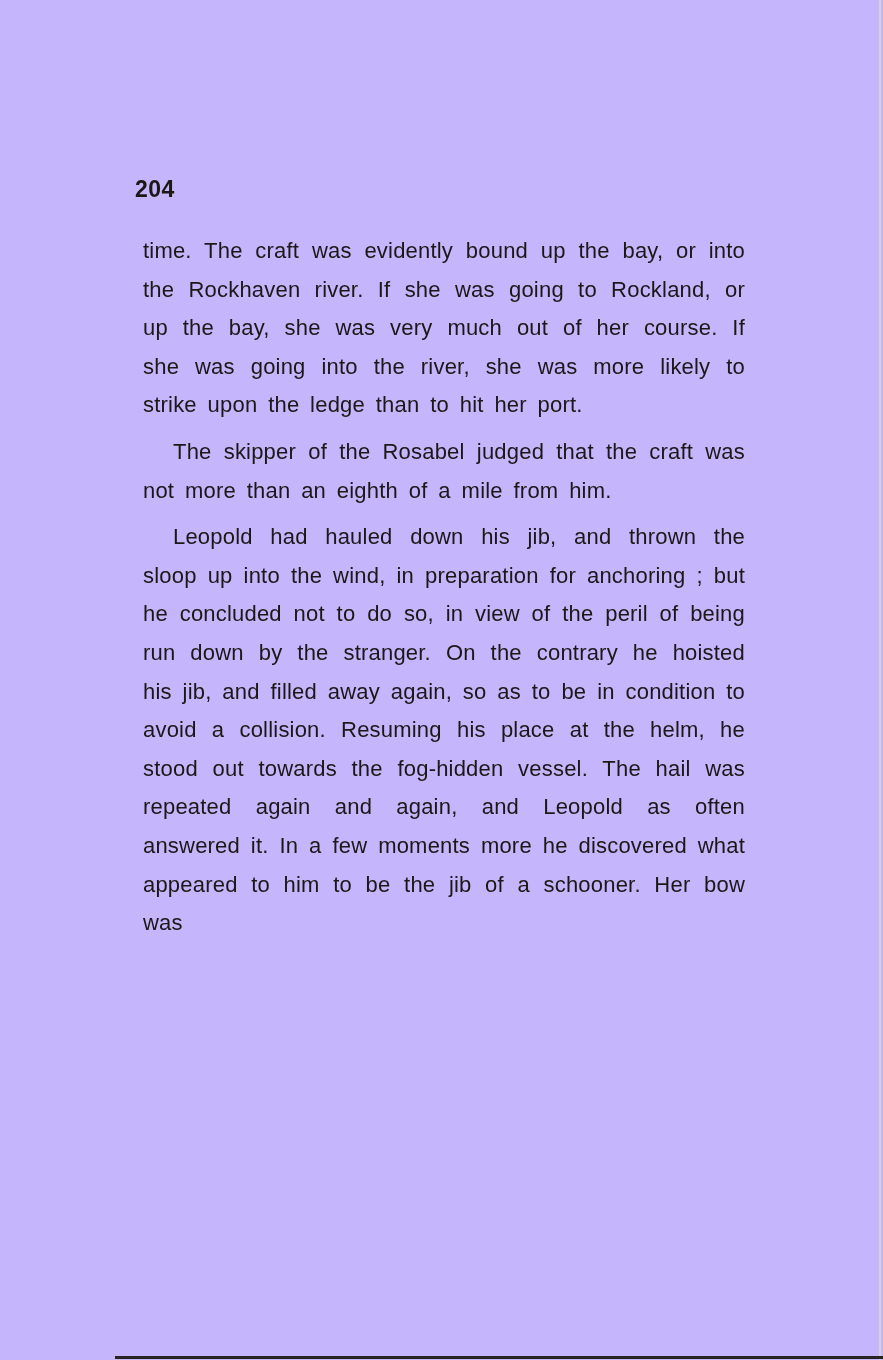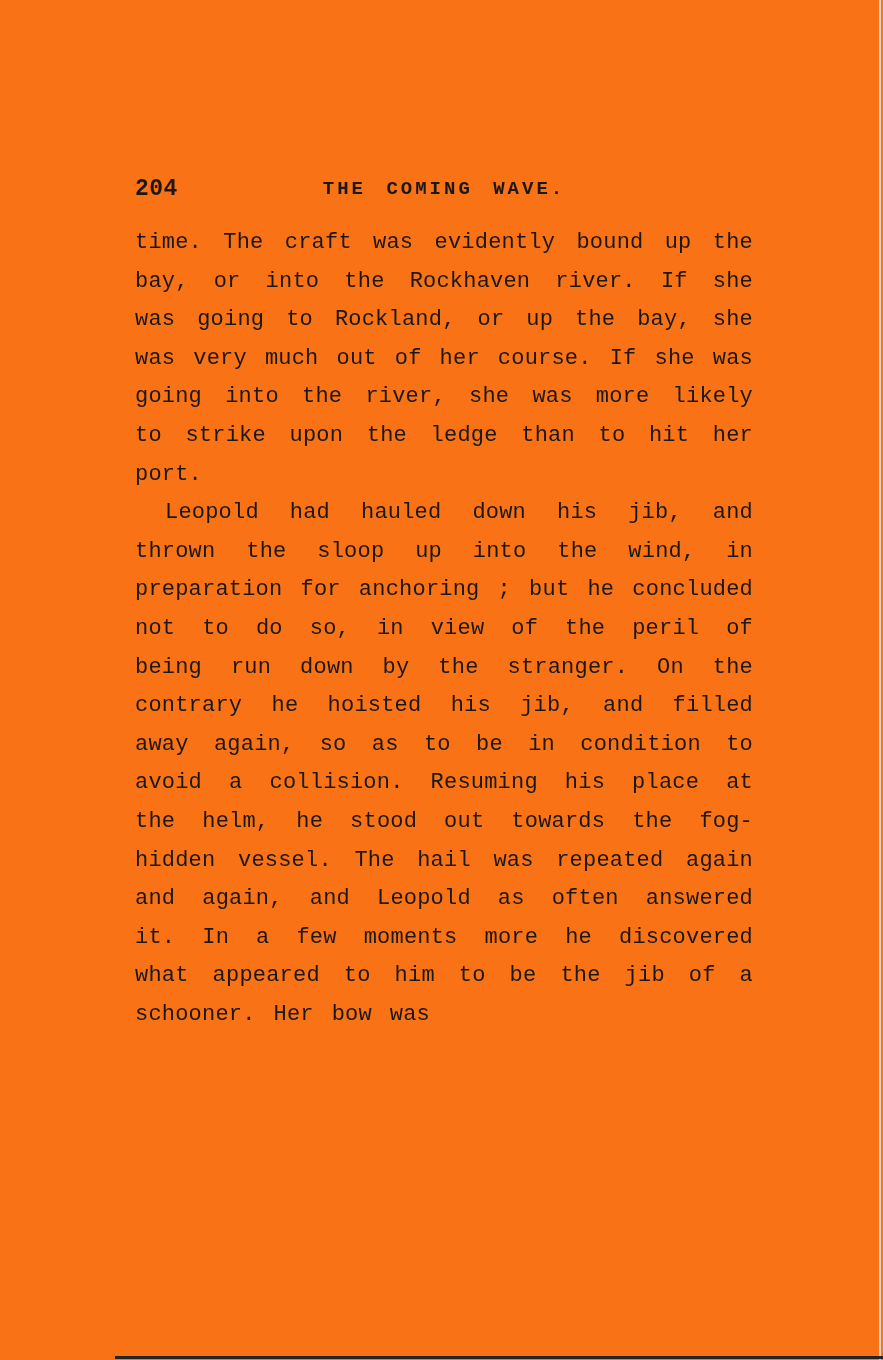--- a/index.html
+++ b/index.html
@@ -4,23 +4,23 @@
 <style>
   html, body {
     margin: 0;
     padding: 0;
     background: #e8e6e2;
   }
   .book-page {
     position: relative;
     width: 883px;
     height: 1360px;
-    background: #f97316;
+    background: #c4b5fd;
     overflow: hidden;
-    font-family: Liberation Mono, monospace;
+    font-family: Liberation Sans, sans-serif;
     color: #1b1816;
   }
   
   .edge-right {
     position: absolute;
     top: 0;
     right: 2px;
     width: 2px;
     height: 100%;
     background: #d6d3cd;
@@ -64,38 +64,38 @@
     top: 224px;
     left: 135px;
     width: 618px;
     font-size: 22px;
     line-height: 38.6px;
     text-align: justify;
     word-spacing: 4.5px;
     letter-spacing: 0.2px;
   }
   .page-body p {
-    margin: 0;
+    margin: 8px;
     padding: 0;
   }
   .page-body p.indent {
     text-indent: 30px;
   }
 </style>
 </head>
 <body>
 
 <div class="book-page">
 
   <div class="edge-right"></div>
   <div class="edge-bottom"></div>
 
   <div class="page-header">
     <span class="page-number">204</span>
-    <span class="running-head">THE COMING WAVE.</span>
   </div>
 
   <div class="page-body">
     <p class="para">time.  The craft was evidently bound up the bay, or into the Rockhaven river.  If she was going to Rockland, or up the bay, she was very much out of her course.  If she was going into the river, she was more likely to strike upon the ledge than to hit her port.</p>
+    <p class="para indent">The skipper of the Rosabel judged that the craft was not more than an eighth of a mile from him.</p>
     <p class="para indent">Leopold had hauled down his jib, and thrown the sloop up into the wind, in preparation for anchoring ; but he concluded not to do so, in view of the peril of being run down by the stranger.  On the contrary he hoisted his jib, and filled away again, so as to be in condition to avoid a collision.  Resuming his place at the helm, he stood out towards the fog-hidden vessel.  The hail was repeated again and again, and Leopold as often answered it.  In a few moments more he discovered what appeared to him to be the jib of a schooner.  Her bow was</p>
   </div>
 
 </div>
 
 </body></html>

